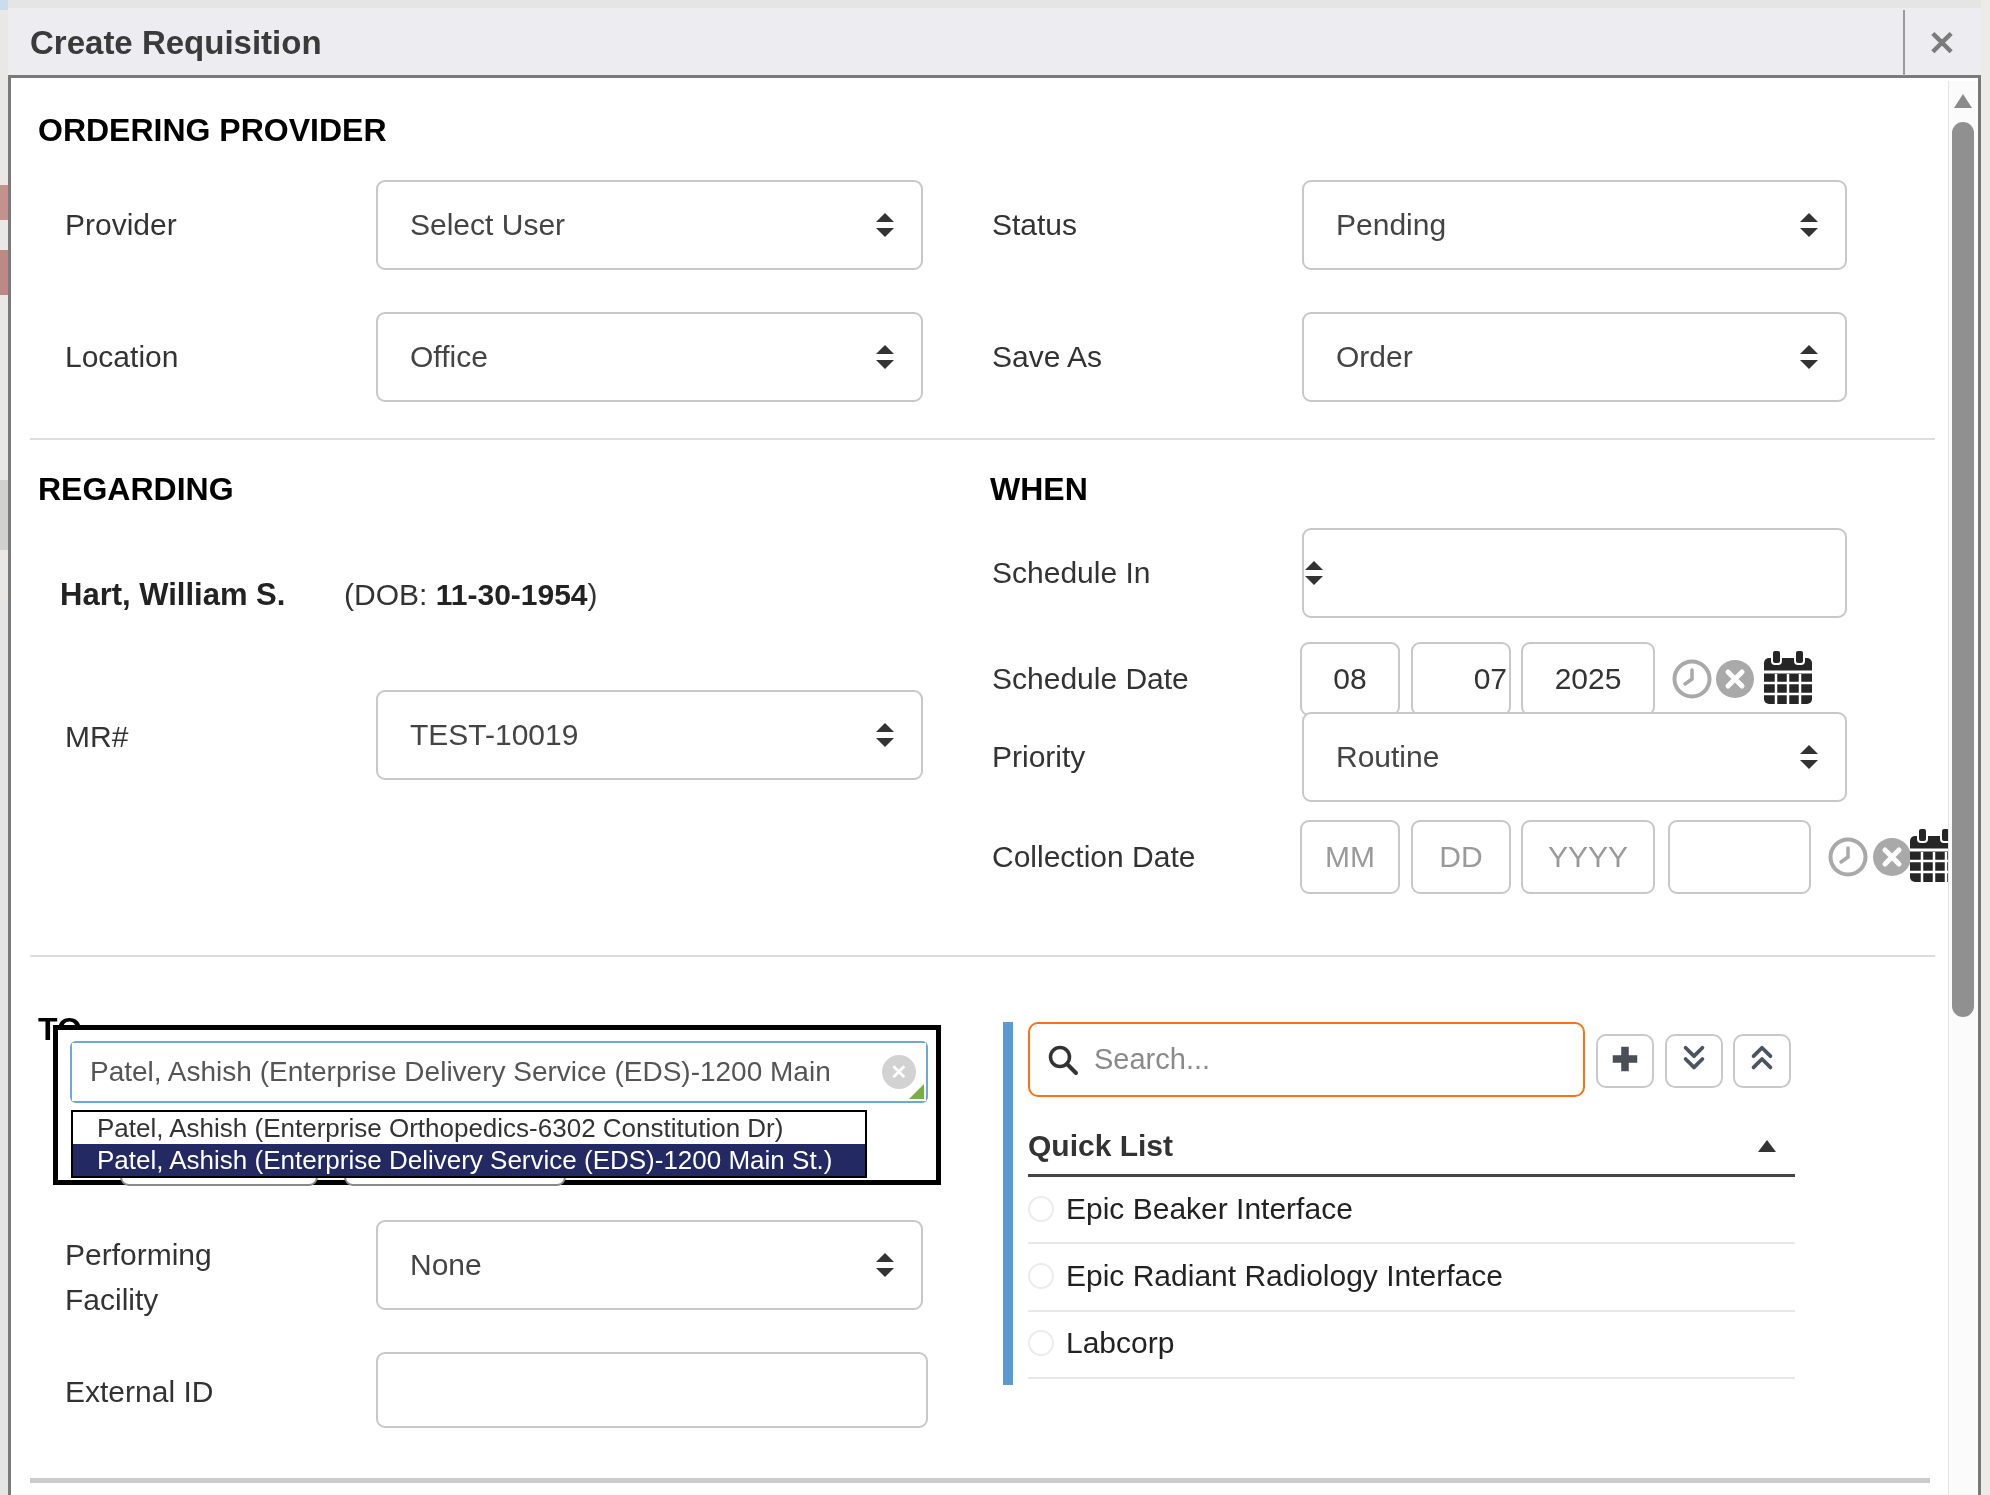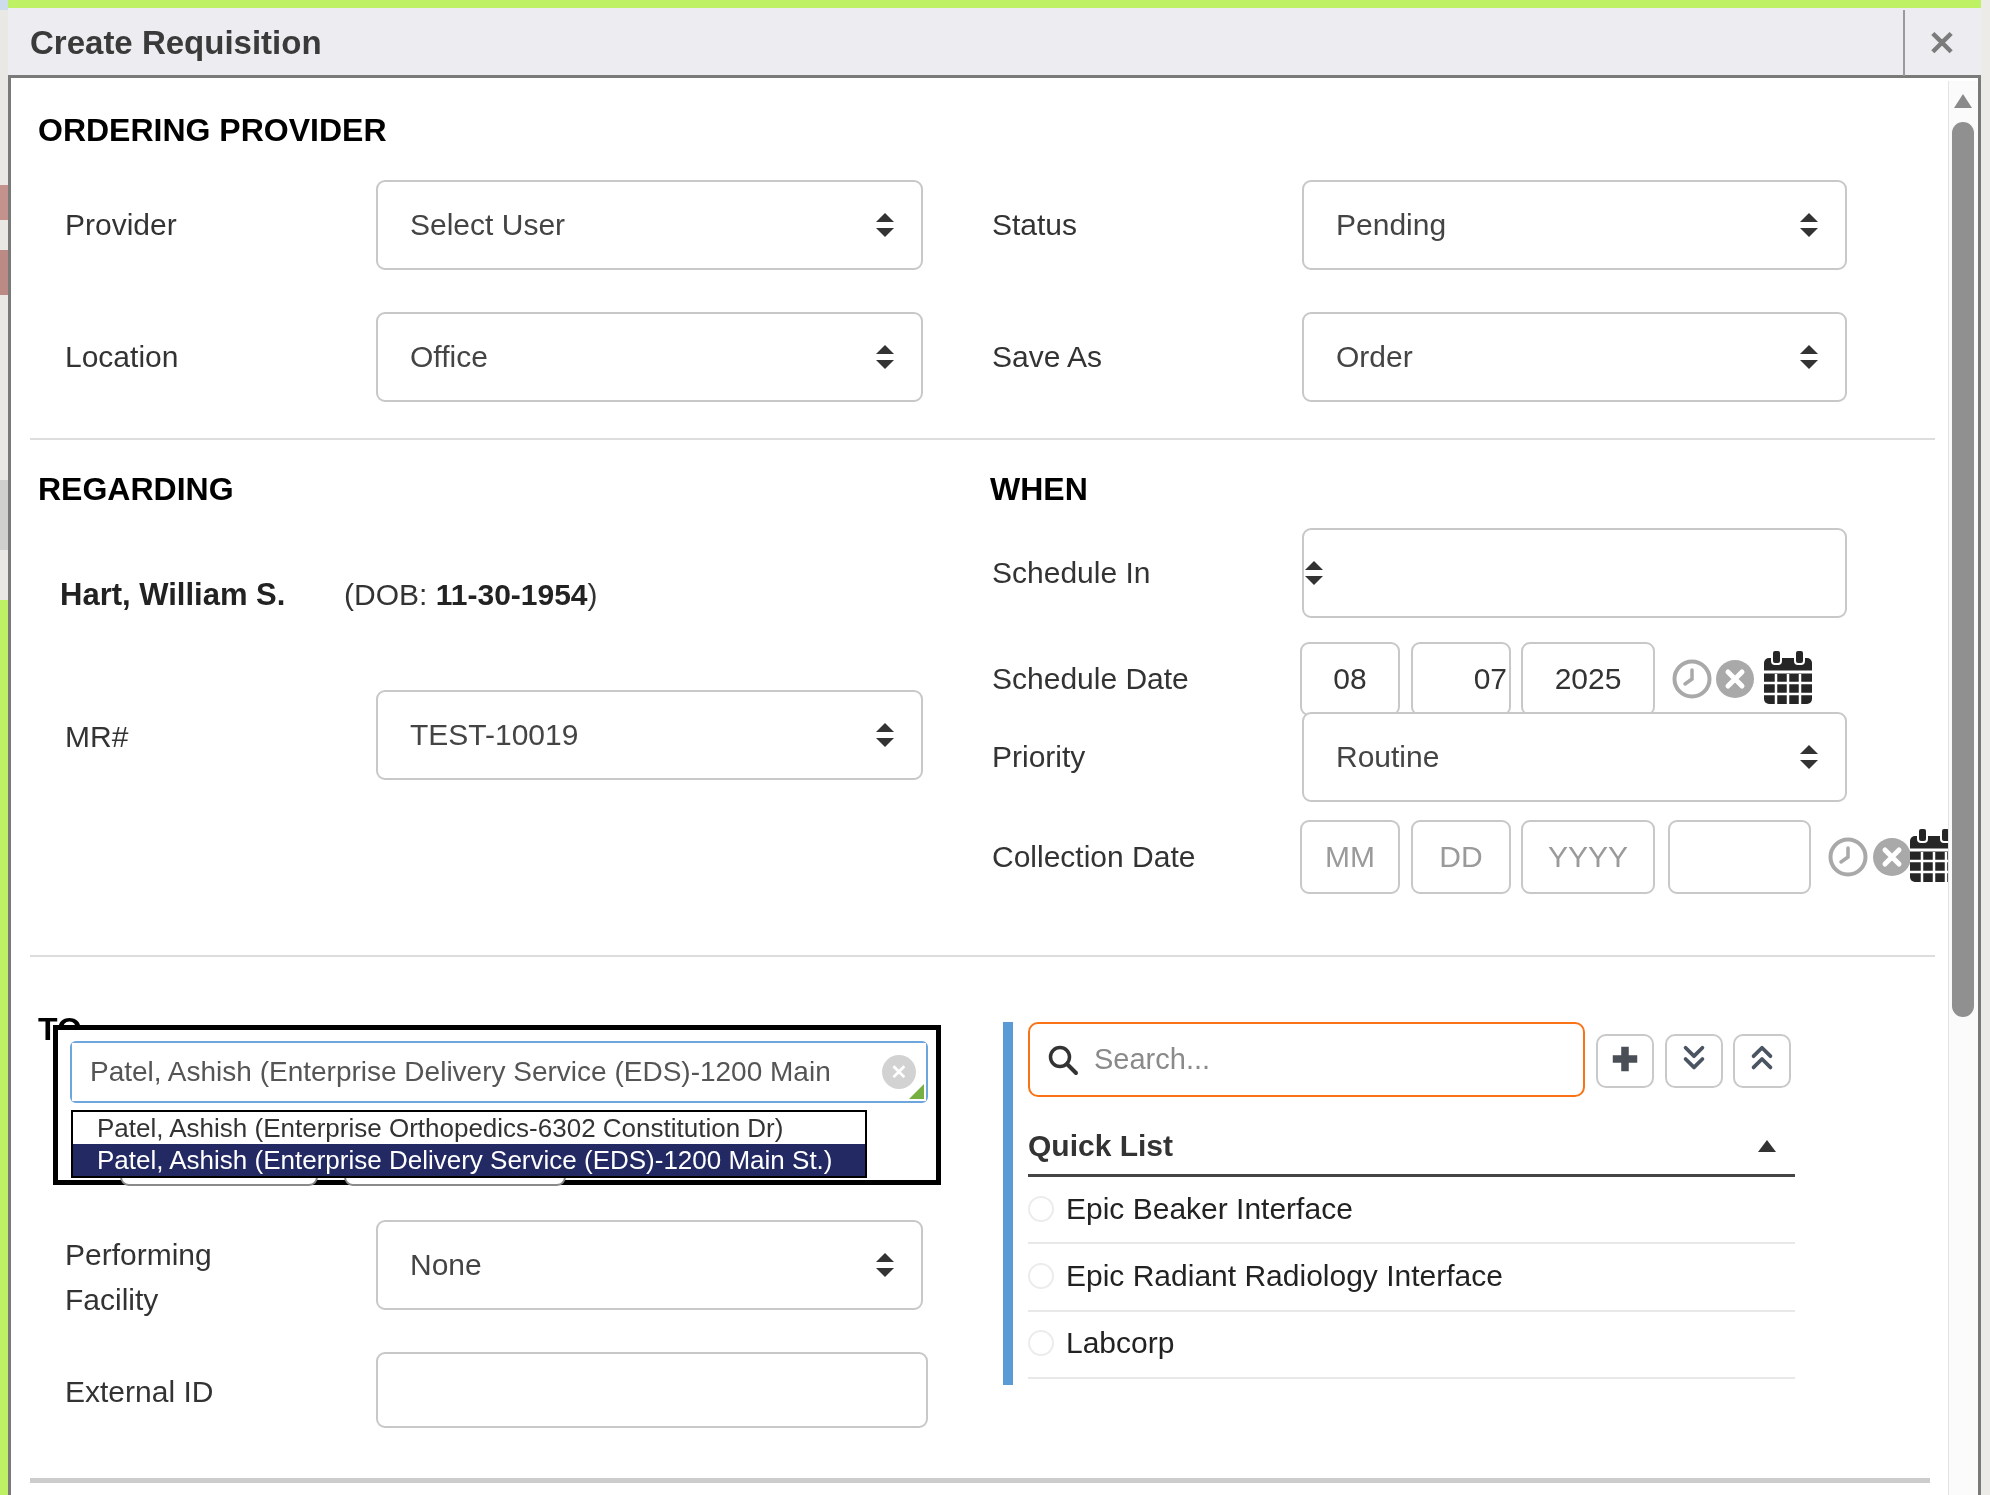--- a/index.html
+++ b/index.html
@@ -1,16 +1,16 @@
 <!DOCTYPE html>
 <html style="--accent: #5b9bd5; --navy: #232a63; --focus: #6ca6dd;"><head>
 <meta charset="utf-8">
 <style>
   html,body{margin:0;padding:0;}
-  #screen{position:relative;width:1990px;height:1495px;background:#bef264;overflow:hidden;
+  #screen{position:relative;width:1990px;height:1495px;background:#e5e5e5;overflow:hidden;
           font-family:"Liberation Sans", sans-serif;color:#333;}
   .abs{position:absolute;}
   
   .edge-left{left:0;top:0;width:8px;height:600px;background:#e9e8e4;}
   .edge-right{left:1981px;top:0;width:9px;height:1495px;background:#edebe7;}
   .frag{width:8px;}
   
   .modal{left:8px;top:8px;width:1967px;height:1600px;border:3px solid #7a7a7a;background:#fff;}
   .mheader{left:8px;top:8px;width:1973px;height:70px;background:#ececf1;border-bottom:3px solid #7a7a7a;box-sizing:border-box;}
   .mtitle{left:30px;top:8px;height:70px;line-height:70px;font-size:33px;font-weight:bold;color:#3a3a3a;}

